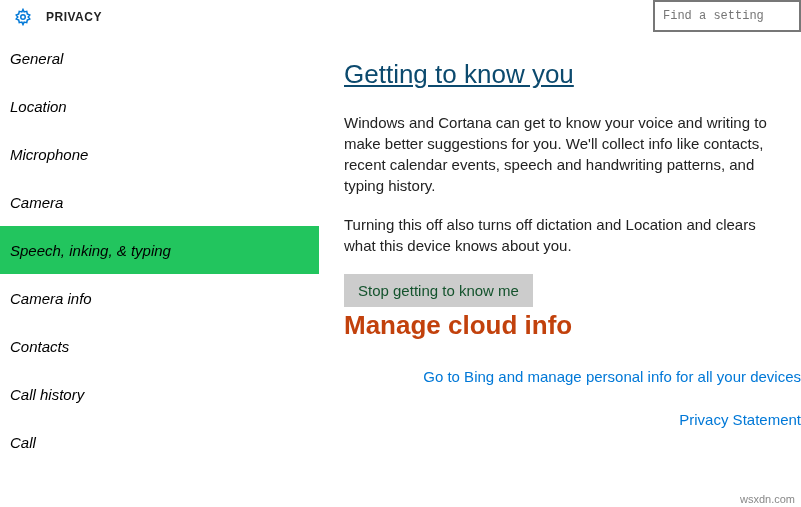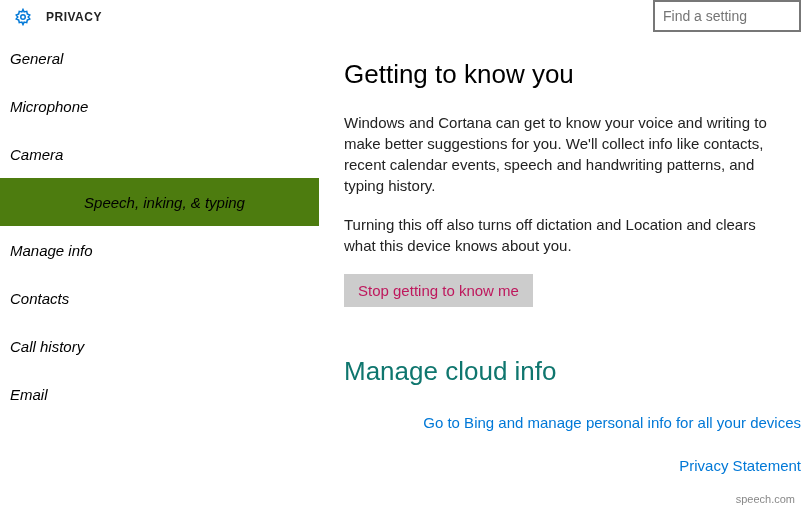--- a/index.html
+++ b/index.html
@@ -38,22 +38,22 @@
       position: absolute;
       top: 0;
       right: 0;
       width: 148px;
       height: 32px;
     }
     .search input {
       width: 100%;
       height: 100%;
       border: 2px solid #777;
-      font-family: Liberation Sans, sans-serif;
-      font-size: 14px;
+      font-family: Liberation Mono, monospace;
+      font-size: 12px;
       padding: 0 8px;
       color: #666;
       outline: none;
     }
     .body {
       display: flex;
       height: calc(100% - 34px);
     }
     .sidebar {
       width: 320px;
@@ -63,57 +63,56 @@
     .sidebar-item {
       height: 48px;
       display: flex;
       align-items: center;
       padding-left: 10px;
       font-size: 15px;
       cursor: pointer;
       font-style: italic;
     }
     .sidebar-item.selected {
-      background: #4d7c0f;
-      justify-content: center;
+      background: #22c55e;
     }
     .content {
       flex: 1;
       padding: 22px 0 0 24px;
       font-size: 15px;
       color: #222;
       line-height: 1.4;
     }
     .h1 {
       font-size: 26px;
       font-weight: 400;
       margin-bottom: 20px;
-      color: #000000;
+      color: #0c4a6e;
+      text-decoration: underline;
     }
     .para {
       margin-bottom: 18px;
       padding-right: 12px;
       margin-top: 16px;
     }
     .btn {
       display: inline-block;
       background: #ccc;
       border: none;
       padding: 8px 14px;
       font-family: inherit;
       font-size: 15px;
       cursor: pointer;
-      color: #be185d;
+      color: #14532d;
     }
     .h2 {
       font-size: 26px;
-      font-weight: 400;
-      margin-top: 46px;
+      font-weight: 700;
       margin-bottom: 22px;
-      color: #0f766e;
+      color: #c2410c;
     }
     .link {
       color: #0078d7;
       margin-bottom: 22px;
       cursor: pointer;
       font-size: 15px;
       text-align: right;
     }
     .watermark {
       position: absolute;
@@ -139,46 +138,49 @@
 <div class="search">
   <input type="text" placeholder="Find a setting" style="">
 </div>
 
 <div class="body">
   <div class="sidebar">
     <div class="sidebar-item">
         <span>General</span>
       </div>
     <div class="sidebar-item">
+        <span>Location</span>
+      </div>
+    <div class="sidebar-item">
         <span>Microphone</span>
       </div>
     <div class="sidebar-item">
         <span>Camera</span>
       </div>
     <div class="sidebar-item selected">
         <span>Speech, inking, &amp; typing</span>
       </div>
     <div class="sidebar-item">
-        <span>Manage info</span>
+        <span>Camera info</span>
       </div>
     <div class="sidebar-item">
         <span>Contacts</span>
       </div>
     <div class="sidebar-item">
         <span>Call history</span>
       </div>
     <div class="sidebar-item">
-        <span>Email</span>
+        <span>Call</span>
       </div>
   </div>
 
   <div class="content">
     <div class="h1">Getting to know you</div>
     <div class="para">Windows and Cortana can get to know your voice and writing to make better suggestions for you. We'll collect info like contacts, recent calendar events, speech and handwriting patterns, and typing history.</div>
     <div class="para">Turning this off also turns off dictation and Location and clears what this device knows about you.</div>
     <button class="btn">Stop getting to know me</button>
     <div class="h2">Manage cloud info</div>
     <div class="link">Go to Bing and manage personal info for all your devices</div>
     <div class="link">Privacy Statement</div>
   </div>
 </div>
 
-<div class="watermark">speech.com</div>
+<div class="watermark">wsxdn.com</div>
 
 </body></html>

